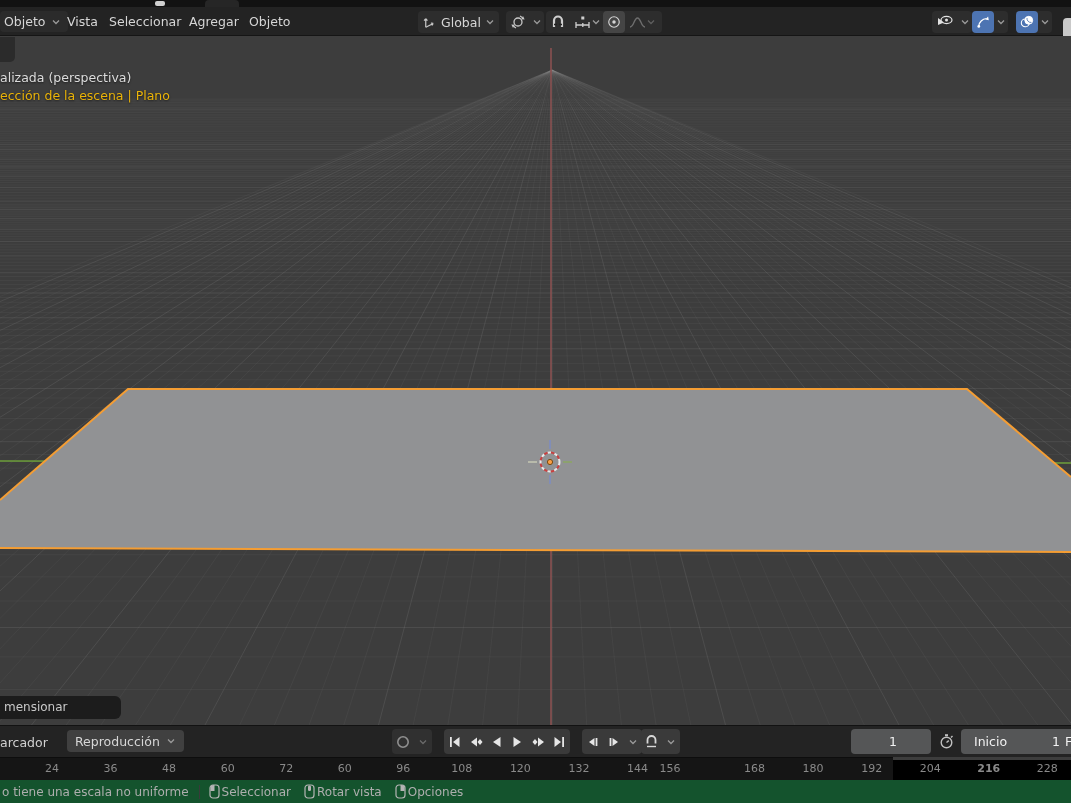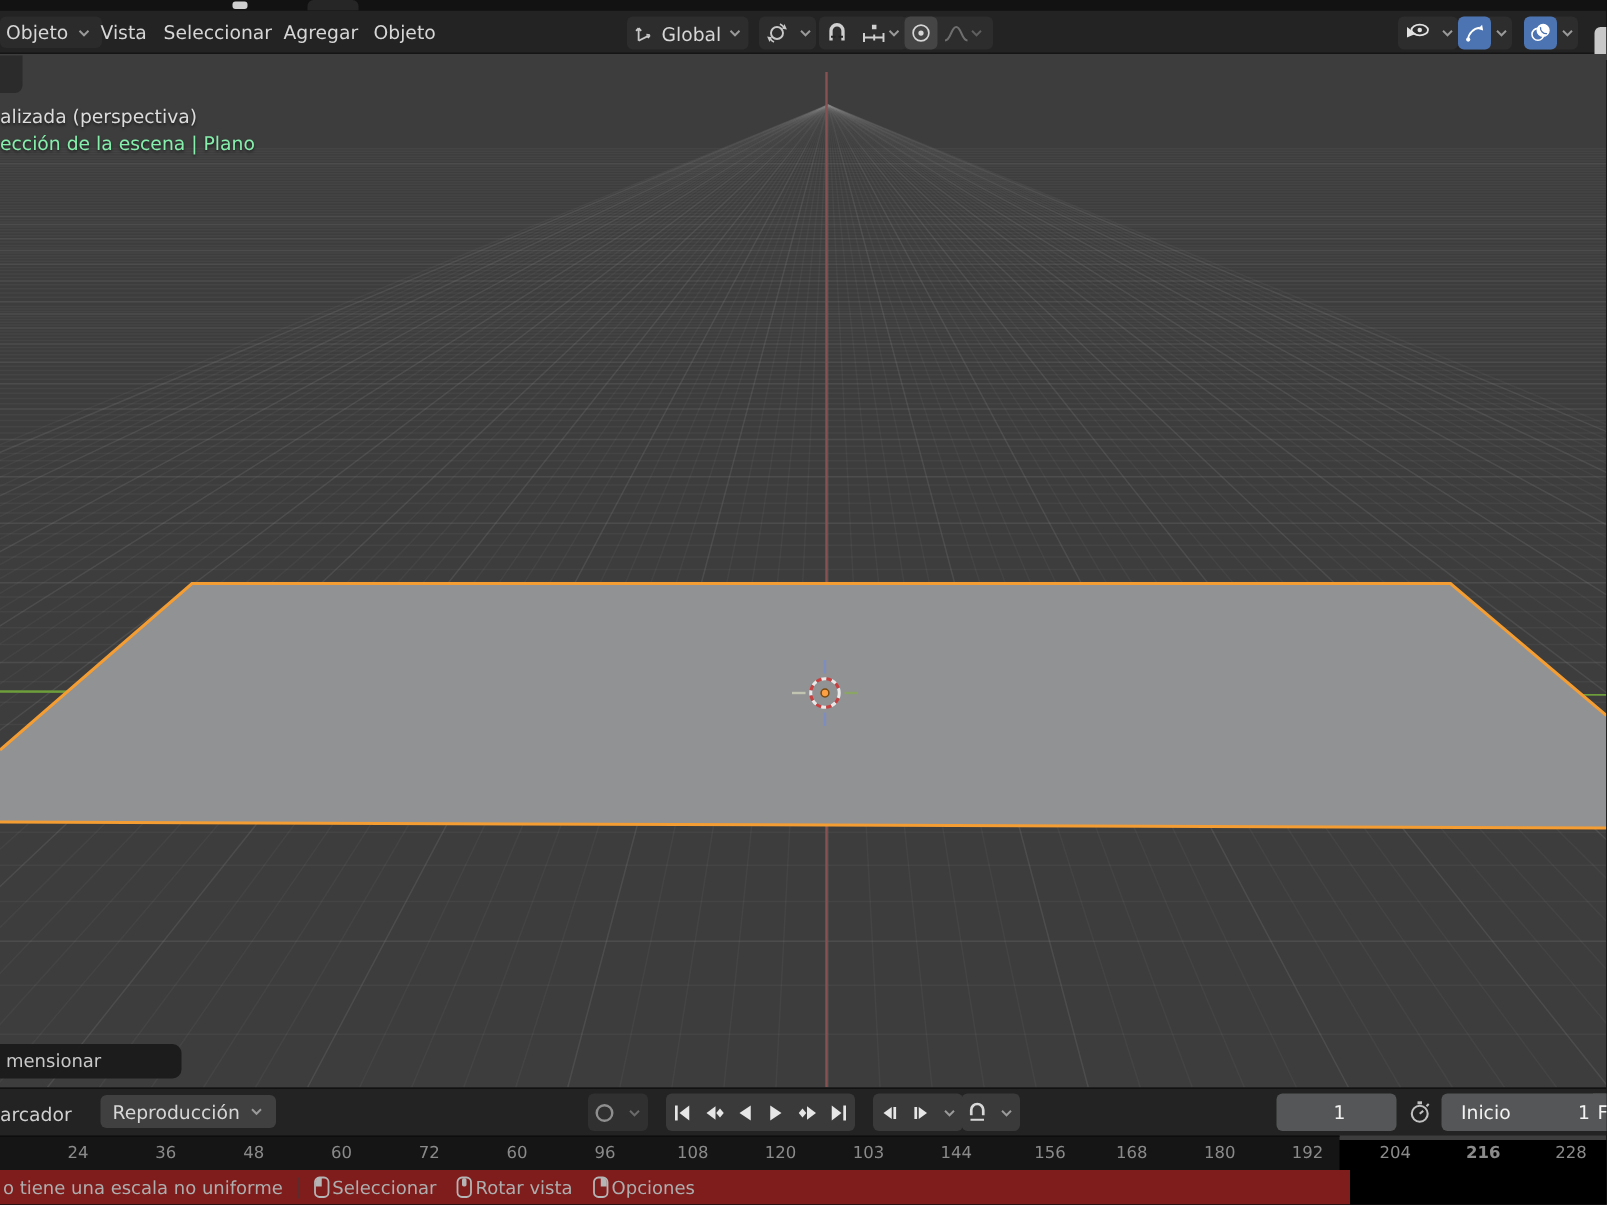--- a/index.html
+++ b/index.html
@@ -22,21 +22,21 @@
           display:flex;align-items:center;}
   .hbtn{height:22px;display:flex;align-items:center;justify-content:center;padding:0 4px;box-sizing:border-box;}
   .hbtn.blue{background:var(--accent_blue);border-radius:4px;}
   .hbtn.pressed{background:#454545;border-radius:4px;}
   .chev{display:flex;align-items:center;padding:0 2px;}
   #shading-sliver{right:0;top:11px;width:8px;height:22px;background:#c9c9c9;border-radius:4px 0 0 4px;}
 
   
   #viewport{left:0;top:36px;width:1071px;height:724px;background:#3d3d3d;overflow:hidden;}
   #vp-overlay-1{left:0;top:34px;color:#dcdcdc;font-size:12.5px;text-shadow:0 1px 2px rgba(0,0,0,.55);}
-  #vp-overlay-2{left:0;top:52px;color:#86efac;font-size:12.5px;text-shadow:0 1px 2px rgba(0,0,0,.55);}
+  #vp-overlay-2{left:0;top:52px;color:#eab308;font-size:12.5px;text-shadow:0 1px 2px rgba(0,0,0,.55);}
   #toolbar-remnant{left:0;top:1px;width:15px;height:25px;background:#2b2b2b;border-radius:0 0 5px 0;}
   #op-panel{left:0;top:660px;width:121px;height:23px;background:rgba(26,26,26,.95);
             border-radius:0 6px 6px 0;color:#c9c9c9;font-size:12px;line-height:23px;padding-left:4px;box-sizing:border-box;}
 
   
   #timeline{left:0;top:725px;width:1071px;height:32px;background:#232323;border-top:1px solid #121212;box-sizing:border-box;}
   #tl-marker{left:0;top:9px;color:#d0d0d0;font-size:12.5px;}
   #tl-playback-pop{left:67px;top:4px;height:22px;background:#404040;border-radius:4px;color:#d6d6d6;
                    font-size:12.5px;display:flex;align-items:center;gap:6px;padding:0 8px;}
   .tgroup{position:absolute;top:3px;height:25px;background:#3a3a3a;border-radius:4px;display:flex;align-items:center;}
@@ -46,21 +46,21 @@
   #frame-field{left:851px;width:80px;justify-content:flex-end;padding-right:34px;}
   #stopwatch-btn{position:absolute;left:934px;top:3px;width:25px;height:25px;display:flex;align-items:center;justify-content:center;}
   #start-field{left:961px;width:112px;justify-content:space-between;padding:0 13px;border-radius:4px 0 0 4px;}
   #end-field{left:1062px;width:9px;border-radius:0;padding-left:3px;}
 
   
   #ruler{left:0;top:757px;width:893px;height:23px;background:#151515;border-top:1px solid #0d0d0d;box-sizing:border-box;}
   .tick{position:absolute;top:4px;transform:translateX(-50%);color:#8a8a8a;font-size:11px;}
 
   
-  #statusbar{left:0;top:780px;width:900px;height:23px;background:#7f1d1d;color:#aeaeae;font-size:12px;
+  #statusbar{left:0;top:780px;width:1071px;height:23px;background:#14532d;color:#aeaeae;font-size:12px;
              display:flex;align-items:center;}
   #status-msg{margin-left:2px;white-space:nowrap;}
   .sdiv{width:1px;height:14px;background:#3a3a3a;margin:0 9px 0 10px;}
   .hint{display:flex;align-items:center;gap:2px;margin-right:13px;white-space:nowrap;}
 </style>
 </head>
 <body>
 
 <div class="abs" id="topbar">
   <div class="mark" style="left:155px;width:10px;"></div>
@@ -550,23 +550,23 @@
     <span class="tick" style="left: -6.548px;">12</span>
     <span class="tick" style="left: 52px;">24</span>
     <span class="tick" style="left: 110.548px;">36</span>
     <span class="tick" style="left: 169.096px;">48</span>
     <span class="tick" style="left: 227.644px;">60</span>
     <span class="tick" style="left: 286.192px;">72</span>
     <span class="tick" style="left: 344.74px;">60</span>
     <span class="tick" style="left: 403.288px;">96</span>
     <span class="tick" style="left: 461.836px;">108</span>
     <span class="tick" style="left: 520.384px;">120</span>
-    <span class="tick" style="left: 578.932px;">103</span>
+    <span class="tick" style="left: 578.932px;">132</span>
     <span class="tick" style="left: 637.48px;">144</span>
-    <span class="tick" style="left: 700px;">156</span>
+    <span class="tick" style="left: 670px;">156</span>
     <span class="tick" style="left: 754.576px;">168</span>
     <span class="tick" style="left: 813.124px;">180</span>
     <span class="tick" style="left: 871.672px;">192</span>
     <span class="tick" style="left: 930.22px;">204</span>
     <span class="tick" style="left: 988.768px; font-weight: bold;">216</span>
     <span class="tick" style="left: 1047.32px;">228</span>
   </div>
 
 <div class="abs" id="statusbar">
   <span id="status-msg">o tiene una escala no uniforme</span>

